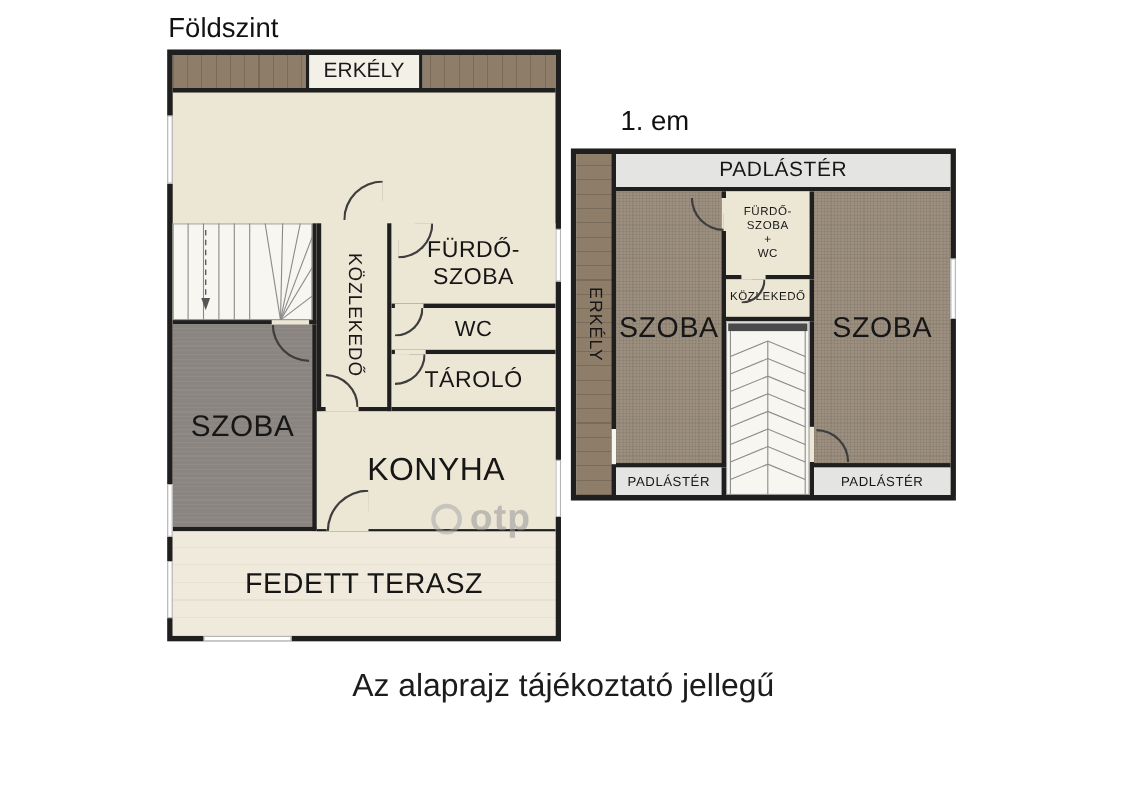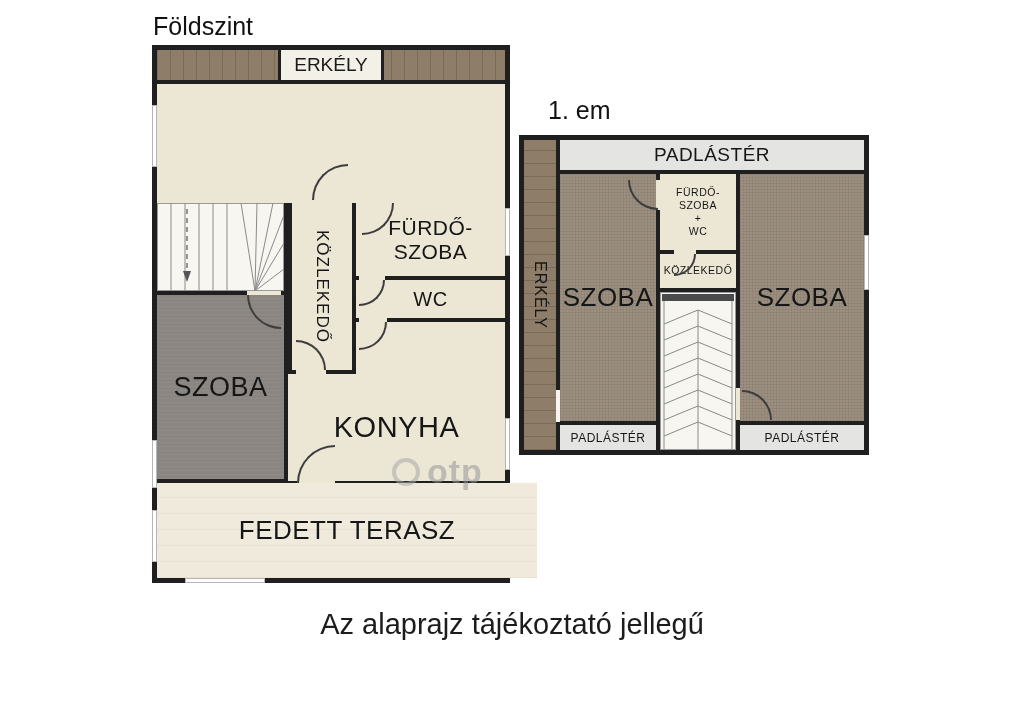--- a/index.html
+++ b/index.html
@@ -3,21 +3,21 @@
 <meta charset="utf-8">
 <style>
   * { margin:0; padding:0; box-sizing:border-box; }
   html,body { background:#ffffff; }
   .page {
     position:relative; width:1024px; height:723px; background:#ffffff;
     font-family:"Liberation Sans", sans-serif; color:#1a1a1a; overflow:hidden;text-decoration:underline;
   }
   .title { position:absolute; font-size:25px; color:#111; }
   .gf-title { left:153px; top:12px; }
-  .ff-title { left:548px; top:96px; }
+  .ff-title { left:564px; top:96px; }
 
   .plan { position:absolute; border:5px solid #1f1f1f; background:#ece6d5; }
   .plan.gf { left:152px; top:45px; width:358px; height:538px; }
   .plan.ff { left:519px; top:135px; width:350px; height:320px; }
 
   .room, .strip, .stairs { position:absolute; display:flex; align-items:center; justify-content:center; }
   .lbl { color:#161616; text-align:center; letter-spacing:.5px; }
   .lg  { font-size:30px; }
   .md  { font-size:21px; line-height:1.12; }
   .sm  { font-size:12px; }
@@ -51,21 +51,21 @@
   .gf-furdo { left:199px; top:153px; width:149px; height:77px; background:#ece6d5;
     border-bottom:4px solid #1f1f1f; flex-direction:column; }
   .gf-wc { left:199px; top:230px; width:149px; height:42px; background:#ece6d5;
     border-bottom:4px solid #1f1f1f; }
   .gf-wc .lbl { font-size:20px; }
   .gf-tarolo { left:199px; top:272px; width:149px; height:52px; background:#ece6d5;
     border-bottom:4px solid #1f1f1f; }
   .gf-konyha { left:131px; top:324px; width:217px; height:111px; background:#ece6d5;
     border-bottom:4px solid #1f1f1f; }
   .gf-konyha .lbl { font-size:29px; }
-  .gf-terasz { left:0; top:433px; width:380px; height:95px; background:#efeadb;
+  .gf-terasz { left:0; top:433px; width:348px; height:95px; background:#efeadb;
     background-image:repeating-linear-gradient(0deg, rgba(0,0,0,.04) 0 1px, transparent 1px 16px); }
   .gf-terasz .lbl { font-size:26px; }
 
   
   .ff-erkely { left:0; top:0; width:36px; height:310px;
     background:#8d7d69;
     background-image:repeating-linear-gradient(0deg, rgba(0,0,0,.14) 0 1px, transparent 1px 13px);
     border-right:4px solid #1f1f1f; }
   .ff-erkely .lbl { font-size:16px; letter-spacing:1px; }
   .ff-padlaster-top { left:36px; top:0; width:304px; height:34px; background:#e4e4e2;
@@ -154,20 +154,23 @@
 
     <div class="room gf-furdo">
       <span class="lbl md">FÜRDŐ-</span>
       <span class="lbl md">SZOBA</span>
     </div>
 
     <div class="room gf-wc">
       <span class="lbl">WC</span>
     </div>
 
+    <div class="room gf-tarolo">
+      <span class="lbl md">TÁROLÓ</span>
+    </div>
 
     <div class="room gf-konyha">
       <span class="lbl">KONYHA</span>
     </div>
 
     <div class="room gf-terasz">
       <span class="lbl">FEDETT TERASZ</span>
     </div>
 
     <div class="gap" style="left:155px;top:149px;width:36px;height:4px;"></div>

